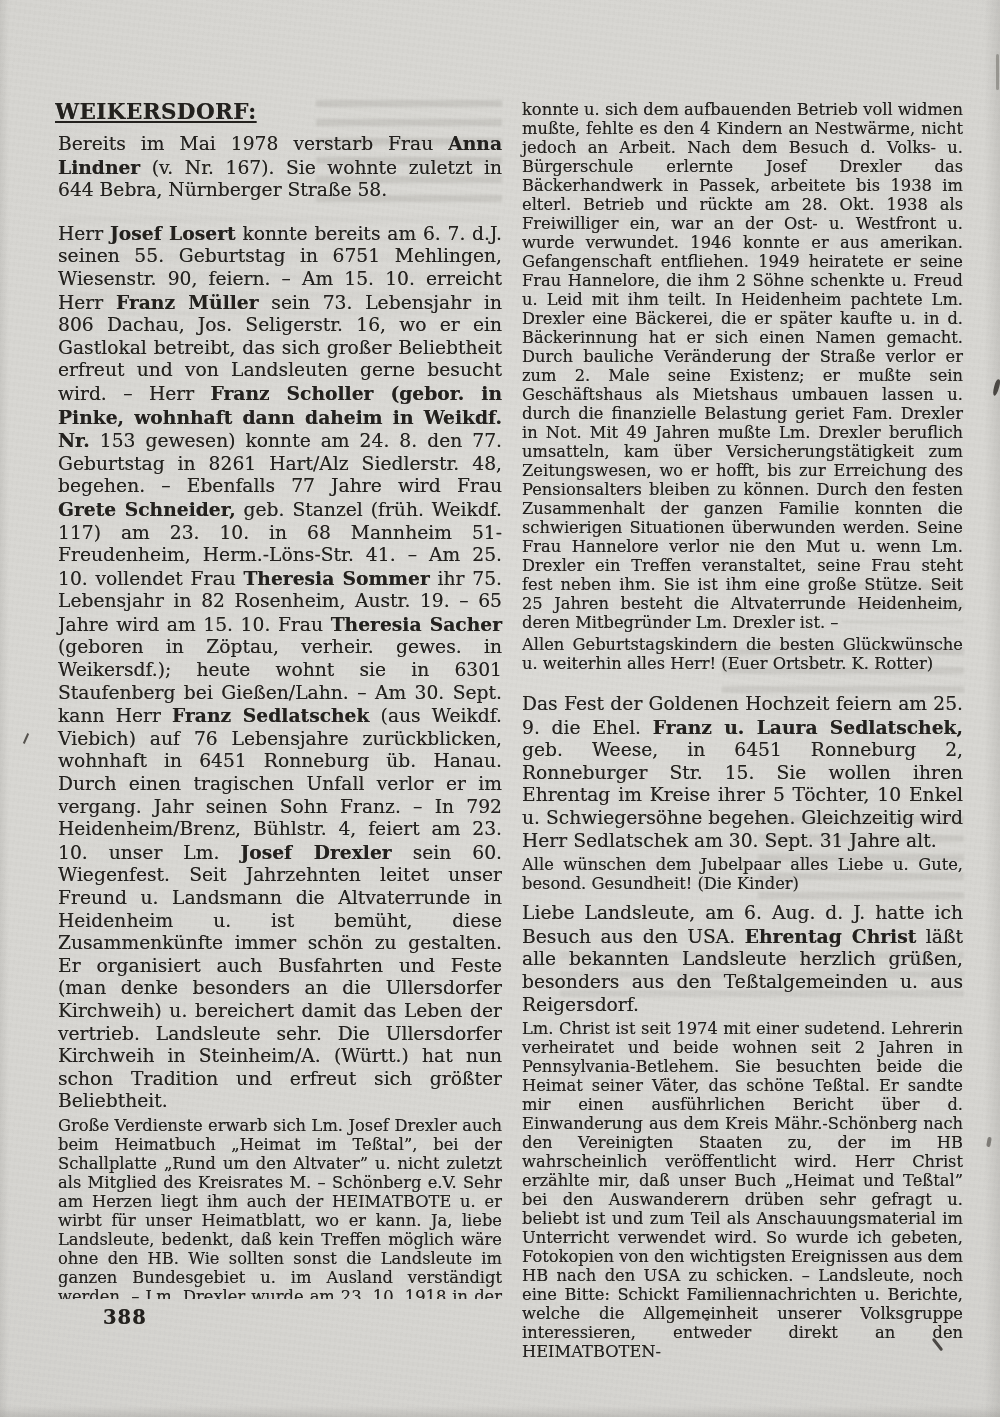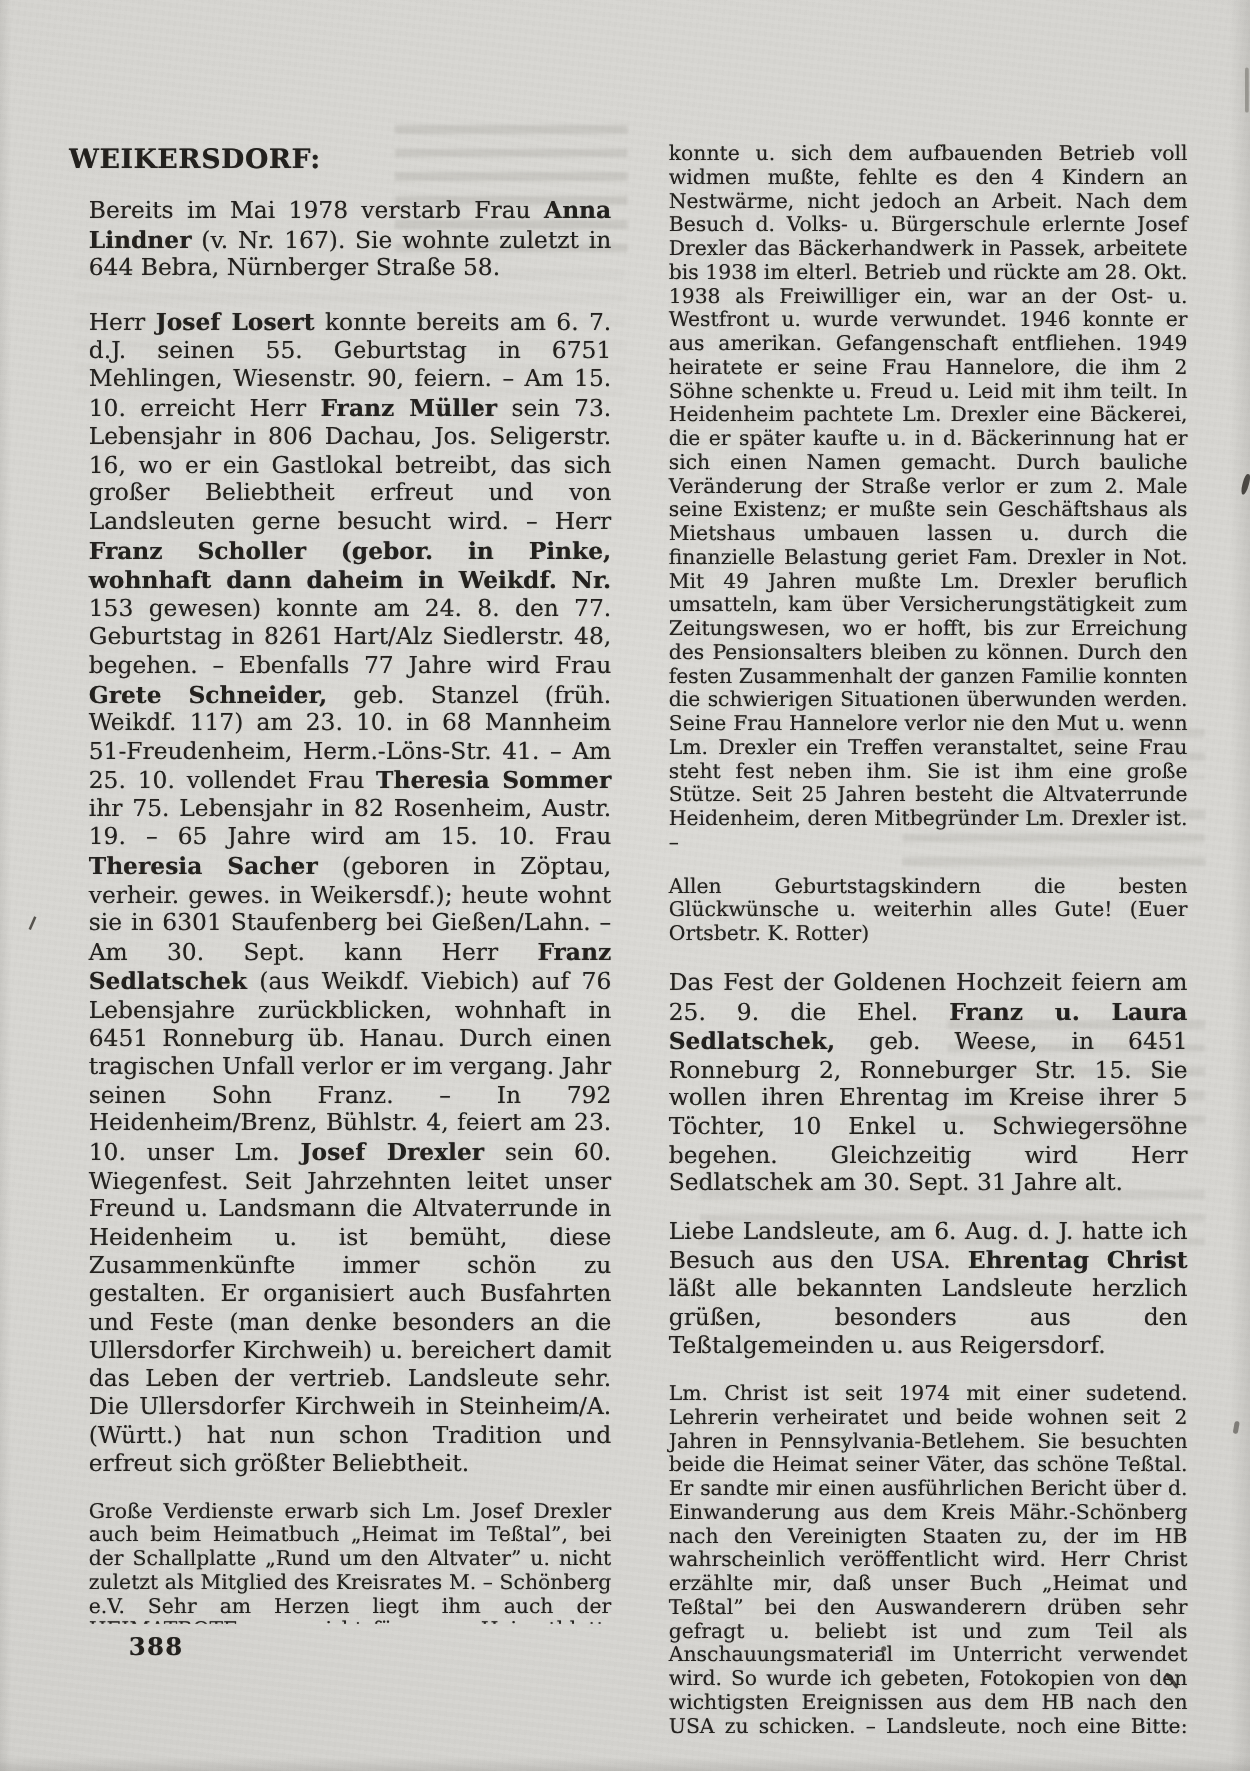--- a/index.html
+++ b/index.html
@@ -21,24 +21,24 @@
   .edge-left { position:absolute; left:0; top:0; width:9px; height:100%;
     background:linear-gradient(270deg, rgba(0,0,0,0), rgba(122,120,116,.16)); pointer-events:none; }
   .edge-bottom { position:absolute; left:0; bottom:0; width:100%; height:11px;
     background:linear-gradient(180deg, rgba(0,0,0,0), rgba(118,116,112,.22)); pointer-events:none; }
 
   .col { position:absolute; text-align:justify; hyphens:auto; -webkit-hyphens:auto;
          text-shadow:0 0 .6px rgba(35,33,30,.55); }
   .col-left  { left:55px;  top:99px; width:450px; height:1200px; overflow:hidden; }
   .col-right { left:519px; top:97px; width:447px; height:1290px; overflow:hidden; }
 
-  .heading { font-size:21.5px; line-height:26px; margin:16px 0 7px 0;
-             font-weight:bold; letter-spacing:.4px; text-align:left; }
+  .heading { font-size:21.5px; line-height:26px; margin:0 0 7px 0;
+             font-weight:bold; letter-spacing:.4px; text-align:left;text-decoration:underline; }
 
-  .para { margin:16px; }
+  .para { margin:3px; }
   .para.large { font-size:18.7px; line-height:22.6px; }
   .para.small { font-size:16.3px; line-height:19px; }
   .para.gap-large { margin-top:20px; }
   .para.gap-small { margin-top:9px; }
   .b { font-weight:bold; }
 
   .page-number { position:absolute; left:56px; top:1306px; font-size:19.5px;
                  font-weight:bold; letter-spacing:1px; text-shadow:0 0 .6px rgba(35,33,30,.55);margin-left:47px; }
 
   .smudge { position:absolute; pointer-events:none; filter:blur(1.2px);
@@ -86,20 +86,21 @@
   <div>
       <p class="para large"><span>Bereits im Mai 1978 verstarb Frau </span><span class="b">Anna Lindner</span><span> (v. Nr. 167). Sie wohnte zuletzt in 644 Bebra, Nürnberger Straße 58.</span></p>
       <p class="para large gap-large"><span>Herr </span><span class="b">Josef Losert</span><span> konnte bereits am 6. 7. d.J. seinen 55. Geburtstag in 6751 Mehlingen, Wiesenstr. 90, feiern. – Am 15. 10. erreicht Herr </span><span class="b">Franz Müller</span><span> sein 73. Lebensjahr in 806 Dachau, Jos. Seligerstr. 16, wo er ein Gastlokal betreibt, das sich großer Beliebtheit erfreut und von Landsleuten gerne besucht wird. – Herr </span><span class="b">Franz Scholler (gebor. in Pinke, wohnhaft dann daheim in Weikdf. Nr.</span><span> 153 gewesen) konnte am 24. 8. den 77. Geburtstag in 8261 Hart/Alz Siedlerstr. 48, begehen. – Ebenfalls 77 Jahre wird Frau </span><span class="b">Grete Schneider,</span><span> geb. Stanzel (früh. Weikdf. 117) am 23. 10. in 68 Mannheim 51-Freudenheim, Herm.-Löns-Str. 41. – Am 25. 10. vollendet Frau </span><span class="b">Theresia Sommer</span><span> ihr 75. Lebensjahr in 82 Rosenheim, Austr. 19. – 65 Jahre wird am 15. 10. Frau </span><span class="b">Theresia Sacher</span><span> (geboren in Zöptau, verheir. gewes. in Weikersdf.); heute wohnt sie in 6301 Staufenberg bei Gießen/Lahn. – Am 30. Sept. kann Herr </span><span class="b">Franz Sedlatschek</span><span> (aus Weikdf. Viebich) auf 76 Lebensjahre zurückblicken, wohnhaft in 6451 Ronneburg üb. Hanau. Durch einen tragischen Unfall verlor er im vergang. Jahr seinen Sohn Franz. – In 792 Heidenheim/Brenz, Bühlstr. 4, feiert am 23. 10. unser Lm. </span><span class="b">Josef Drexler</span><span> sein 60. Wiegenfest. Seit Jahrzehnten leitet unser Freund u. Landsmann die Altvaterrunde in Heidenheim u. ist bemüht, diese Zusammenkünfte immer schön zu gestalten. Er organisiert auch Busfahrten und Feste (man denke besonders an die Ullersdorfer Kirchweih) u. bereichert damit das Leben der vertrieb. Landsleute sehr. Die Ullersdorfer Kirchweih in Steinheim/A. (Württ.) hat nun schon Tradition und erfreut sich größter Beliebtheit.</span></p>
       <p class="para small"><span>Große Verdienste erwarb sich Lm. Josef Drexler auch beim Heimatbuch „Heimat im Teßtal”, bei der Schallplatte „Rund um den Altvater” u. nicht zuletzt als Mitglied des Kreisrates M. – Schönberg e.V. Sehr am Herzen liegt ihm auch der HEIMATBOTE u. er wirbt für unser Heimatblatt, wo er kann. Ja, liebe Landsleute, bedenkt, daß kein Treffen möglich wäre ohne den HB. Wie sollten sonst die Landsleute im ganzen Bundesgebiet u. im Ausland verständigt werden. – Lm. Drexler wurde am 23. 10. 1918 in der Weikersdf. Drexlermühle geboren, welche 1913 seine Eltern a s abgebrannte Markenmühle erworben und wiederaufgebaut hatten. Zwei Tage nach seiner Geburt verlor er seine Mutter und Pepsch mit seinen Geschwistern Gerti, Mitzie und Ottie waren Halbwaisen geworden. Da sich der Vater nicht wieder zum Heiraten entschließen</span></p>
     </div>
 </div>
 
 <div class="col col-right">
   <div>
       <p class="para small"><span>konnte u. sich dem aufbauenden Betrieb voll widmen mußte, fehlte es den 4 Kindern an Nestwärme, nicht jedoch an Arbeit. Nach dem Besuch d. Volks- u. Bürgerschule erlernte Josef Drexler das Bäckerhandwerk in Passek, arbeitete bis 1938 im elterl. Betrieb und rückte am 28. Okt. 1938 als Freiwilliger ein, war an der Ost- u. Westfront u. wurde verwundet. 1946 konnte er aus amerikan. Gefangenschaft entfliehen. 1949 heiratete er seine Frau Hannelore, die ihm 2 Söhne schenkte u. Freud u. Leid mit ihm teilt. In Heidenheim pachtete Lm. Drexler eine Bäckerei, die er später kaufte u. in d. Bäckerinnung hat er sich einen Namen gemacht. Durch bauliche Veränderung der Straße verlor er zum 2. Male seine Existenz; er mußte sein Geschäftshaus als Mietshaus umbauen lassen u. durch die finanzielle Belastung geriet Fam. Drexler in Not. Mit 49 Jahren mußte Lm. Drexler beruflich umsatteln, kam über Versicherungstätigkeit zum Zeitungswesen, wo er hofft, bis zur Erreichung des Pensionsalters bleiben zu können. Durch den festen Zusammenhalt der ganzen Familie konnten die schwierigen Situationen überwunden werden. Seine Frau Hannelore verlor nie den Mut u. wenn Lm. Drexler ein Treffen veranstaltet, seine Frau steht fest neben ihm. Sie ist ihm eine große Stütze. Seit 25 Jahren besteht die Altvaterrunde Heidenheim, deren Mitbegründer Lm. Drexler ist. –</span></p>
-      <p class="para small"><span>Allen Geburtstagskindern die besten Glückwünsche u. weiterhin alles Gute! (Euer Ortsbetr. K. Rotter)</span></p>
+      <p class="para small"><span>Allen Geburtstagskindern die besten Glückwünsche u. weiterhin alles Herr! (Euer Ortsbetr. K. Rotter)</span></p>
       <p class="para large gap-large"><span>Das Fest der Goldenen Hochzeit feiern am 25. 9. die Ehel. </span><span class="b">Franz u. Laura Sedlatschek,</span><span> geb. Weese, in 6451 Ronneburg 2, Ronneburger Str. 15. Sie wollen ihren Ehrentag im Kreise ihrer 5 Töchter, 10 Enkel u. Schwiegersöhne begehen. Gleichzeitig wird Herr Sedlatschek am 30. Sept. 31 Jahre alt.</span></p>
+      <p class="para small"><span>Alle wünschen dem Jubelpaar alles Liebe u. Gute, besond. Gesundheit! (Die Kinder)</span></p>
       <p class="para large gap-small"><span>Liebe Landsleute, am 6. Aug. d. J. hatte ich Besuch aus den USA. </span><span class="b">Ehrentag Christ</span><span> läßt alle bekannten Landsleute herzlich grüßen, besonders aus den Teßtalgemeinden u. aus Reigersdorf.</span></p>
       <p class="para small"><span>Lm. Christ ist seit 1974 mit einer sudetend. Lehrerin verheiratet und beide wohnen seit 2 Jahren in Pennsylvania-Betlehem. Sie besuchten beide die Heimat seiner Väter, das schöne Teßtal. Er sandte mir einen ausführlichen Bericht über d. Einwanderung aus dem Kreis Mähr.-Schönberg nach den Vereinigten Staaten zu, der im HB wahrscheinlich veröffentlicht wird. Herr Christ erzählte mir, daß unser Buch „Heimat und Teßtal” bei den Auswanderern drüben sehr gefragt u. beliebt ist und zum Teil als Anschauungsmaterial im Unterricht verwendet wird. So wurde ich gebeten, Fotokopien von den wichtigsten Ereignissen aus dem HB nach den USA zu schicken. – Landsleute, noch eine Bitte: Schickt Familiennachrichten u. Berichte, welche die Allgemeinheit unserer Volksgruppe interessieren, entweder direkt an den HEIMATBOTEN-</span></p>
     </div>
 </div>
 
 <div class="page-number">388</div>
 
 </body></html>

